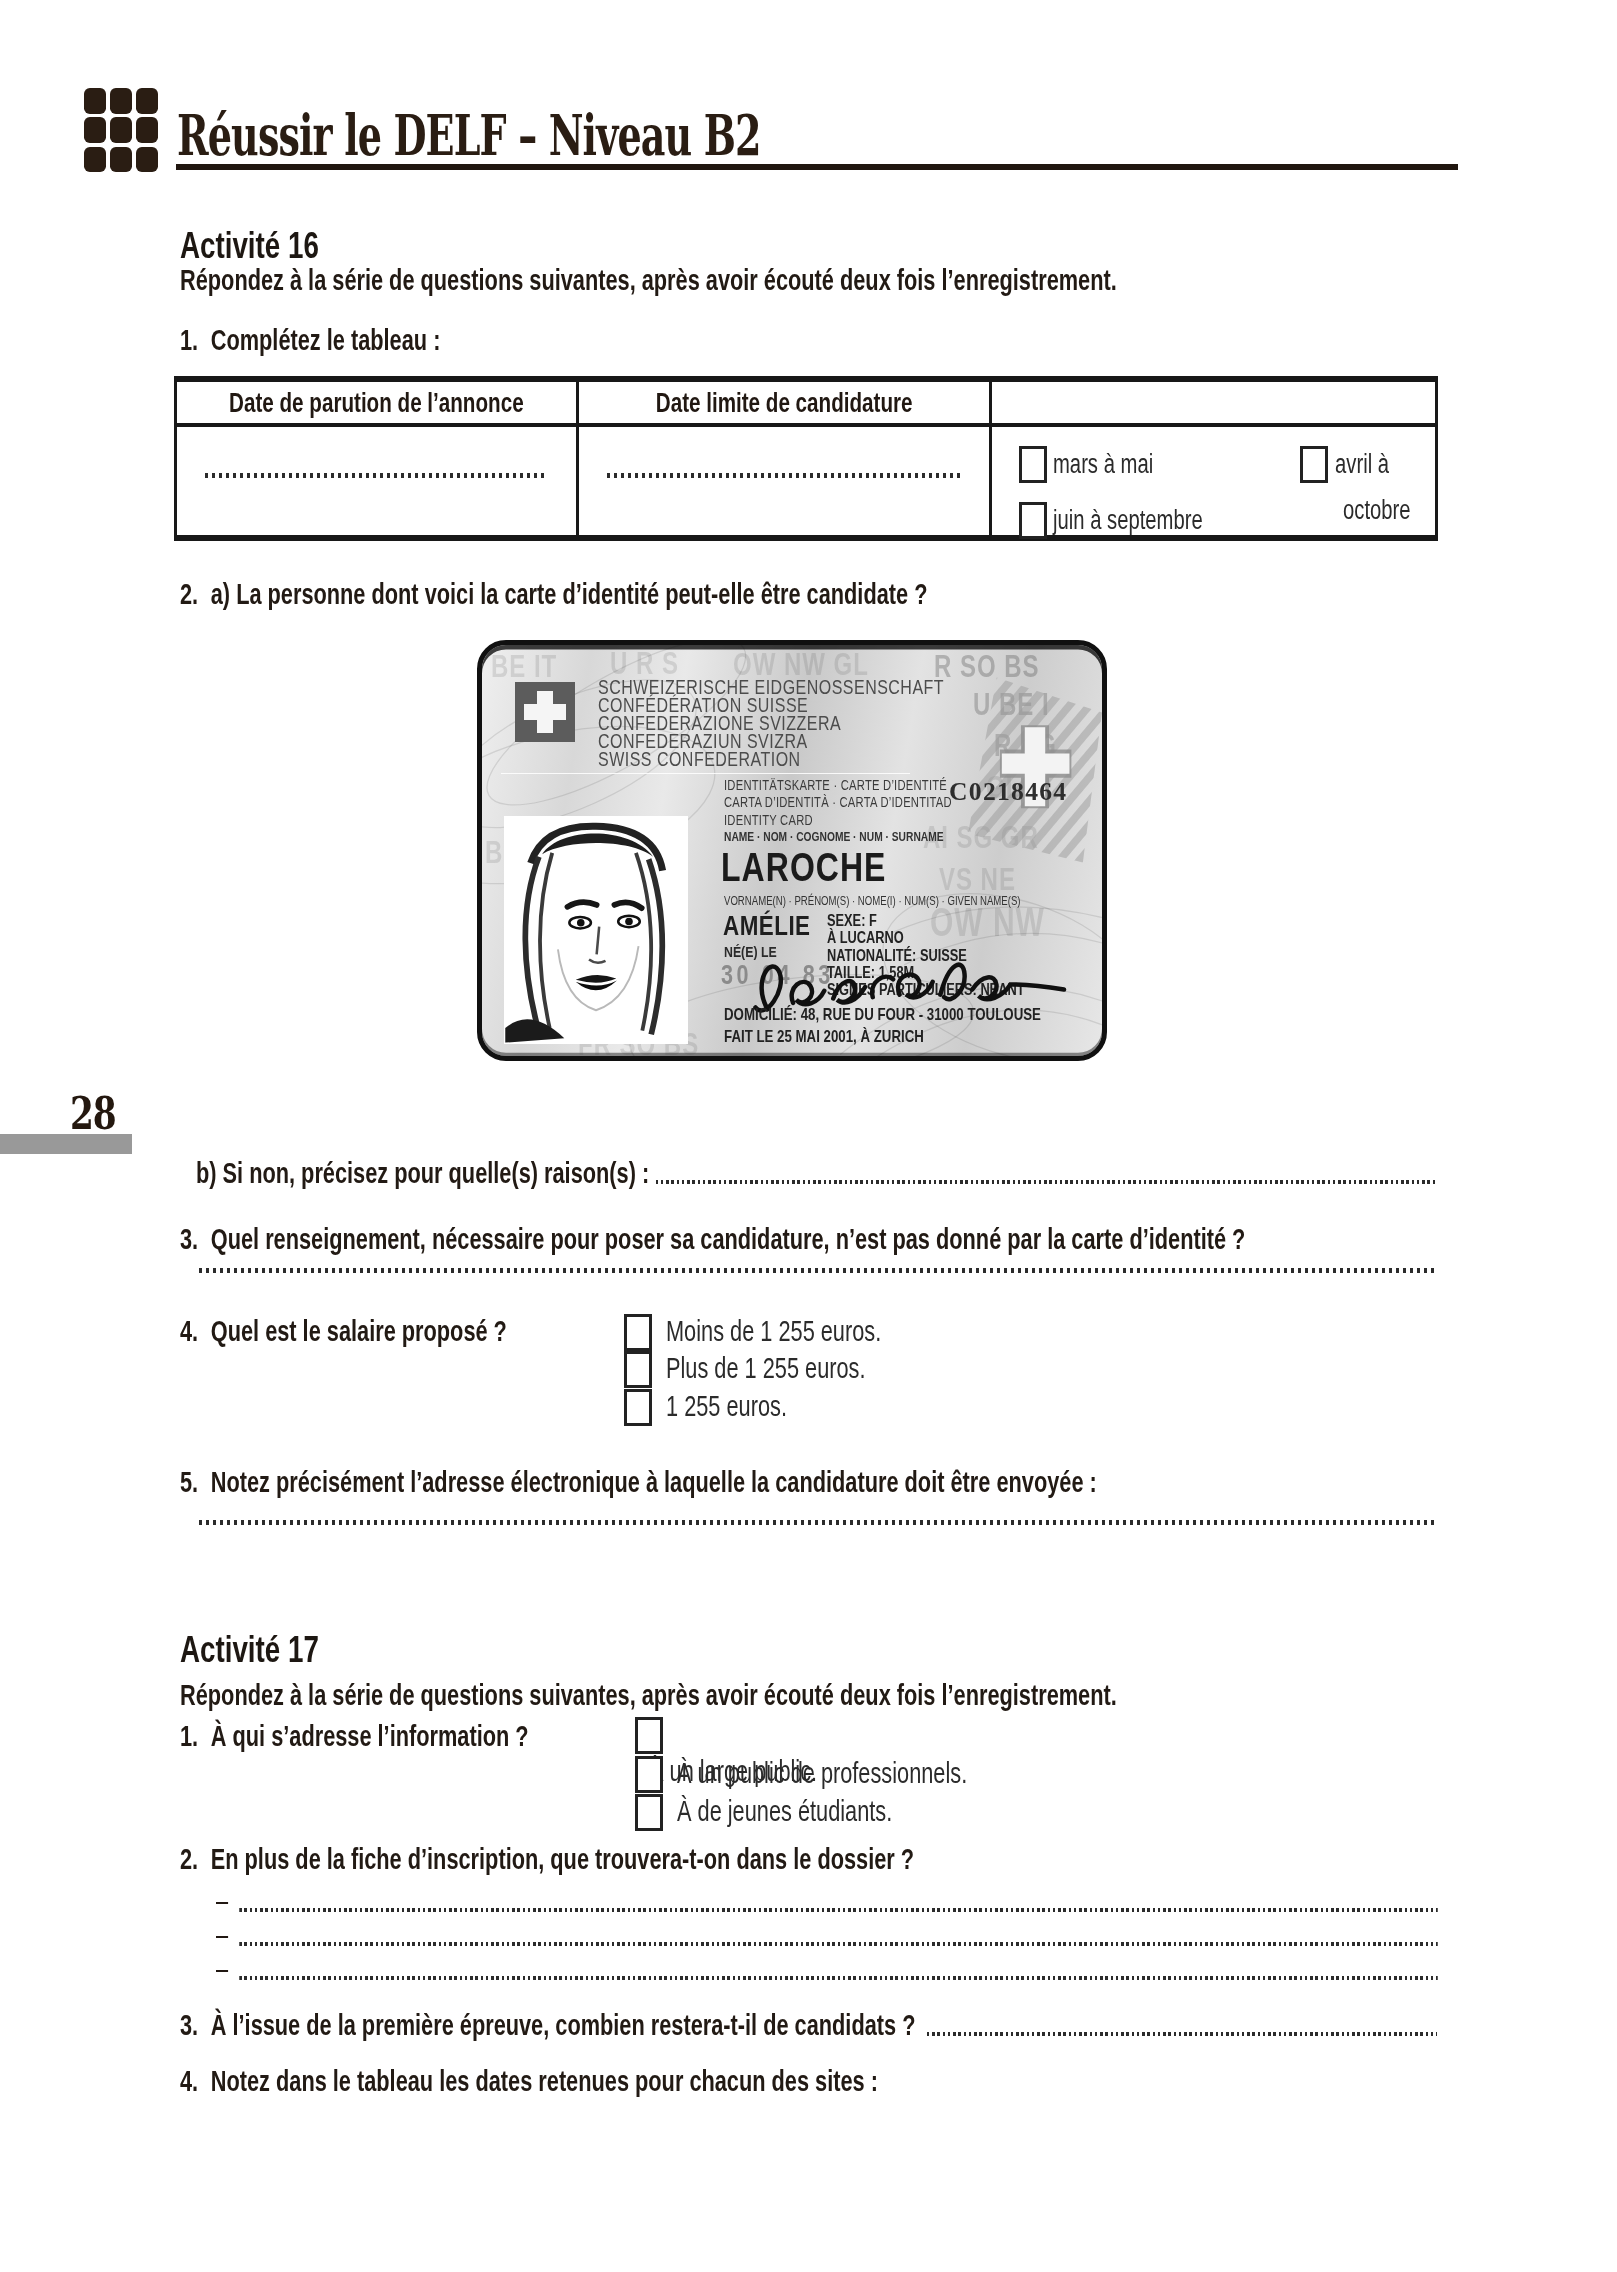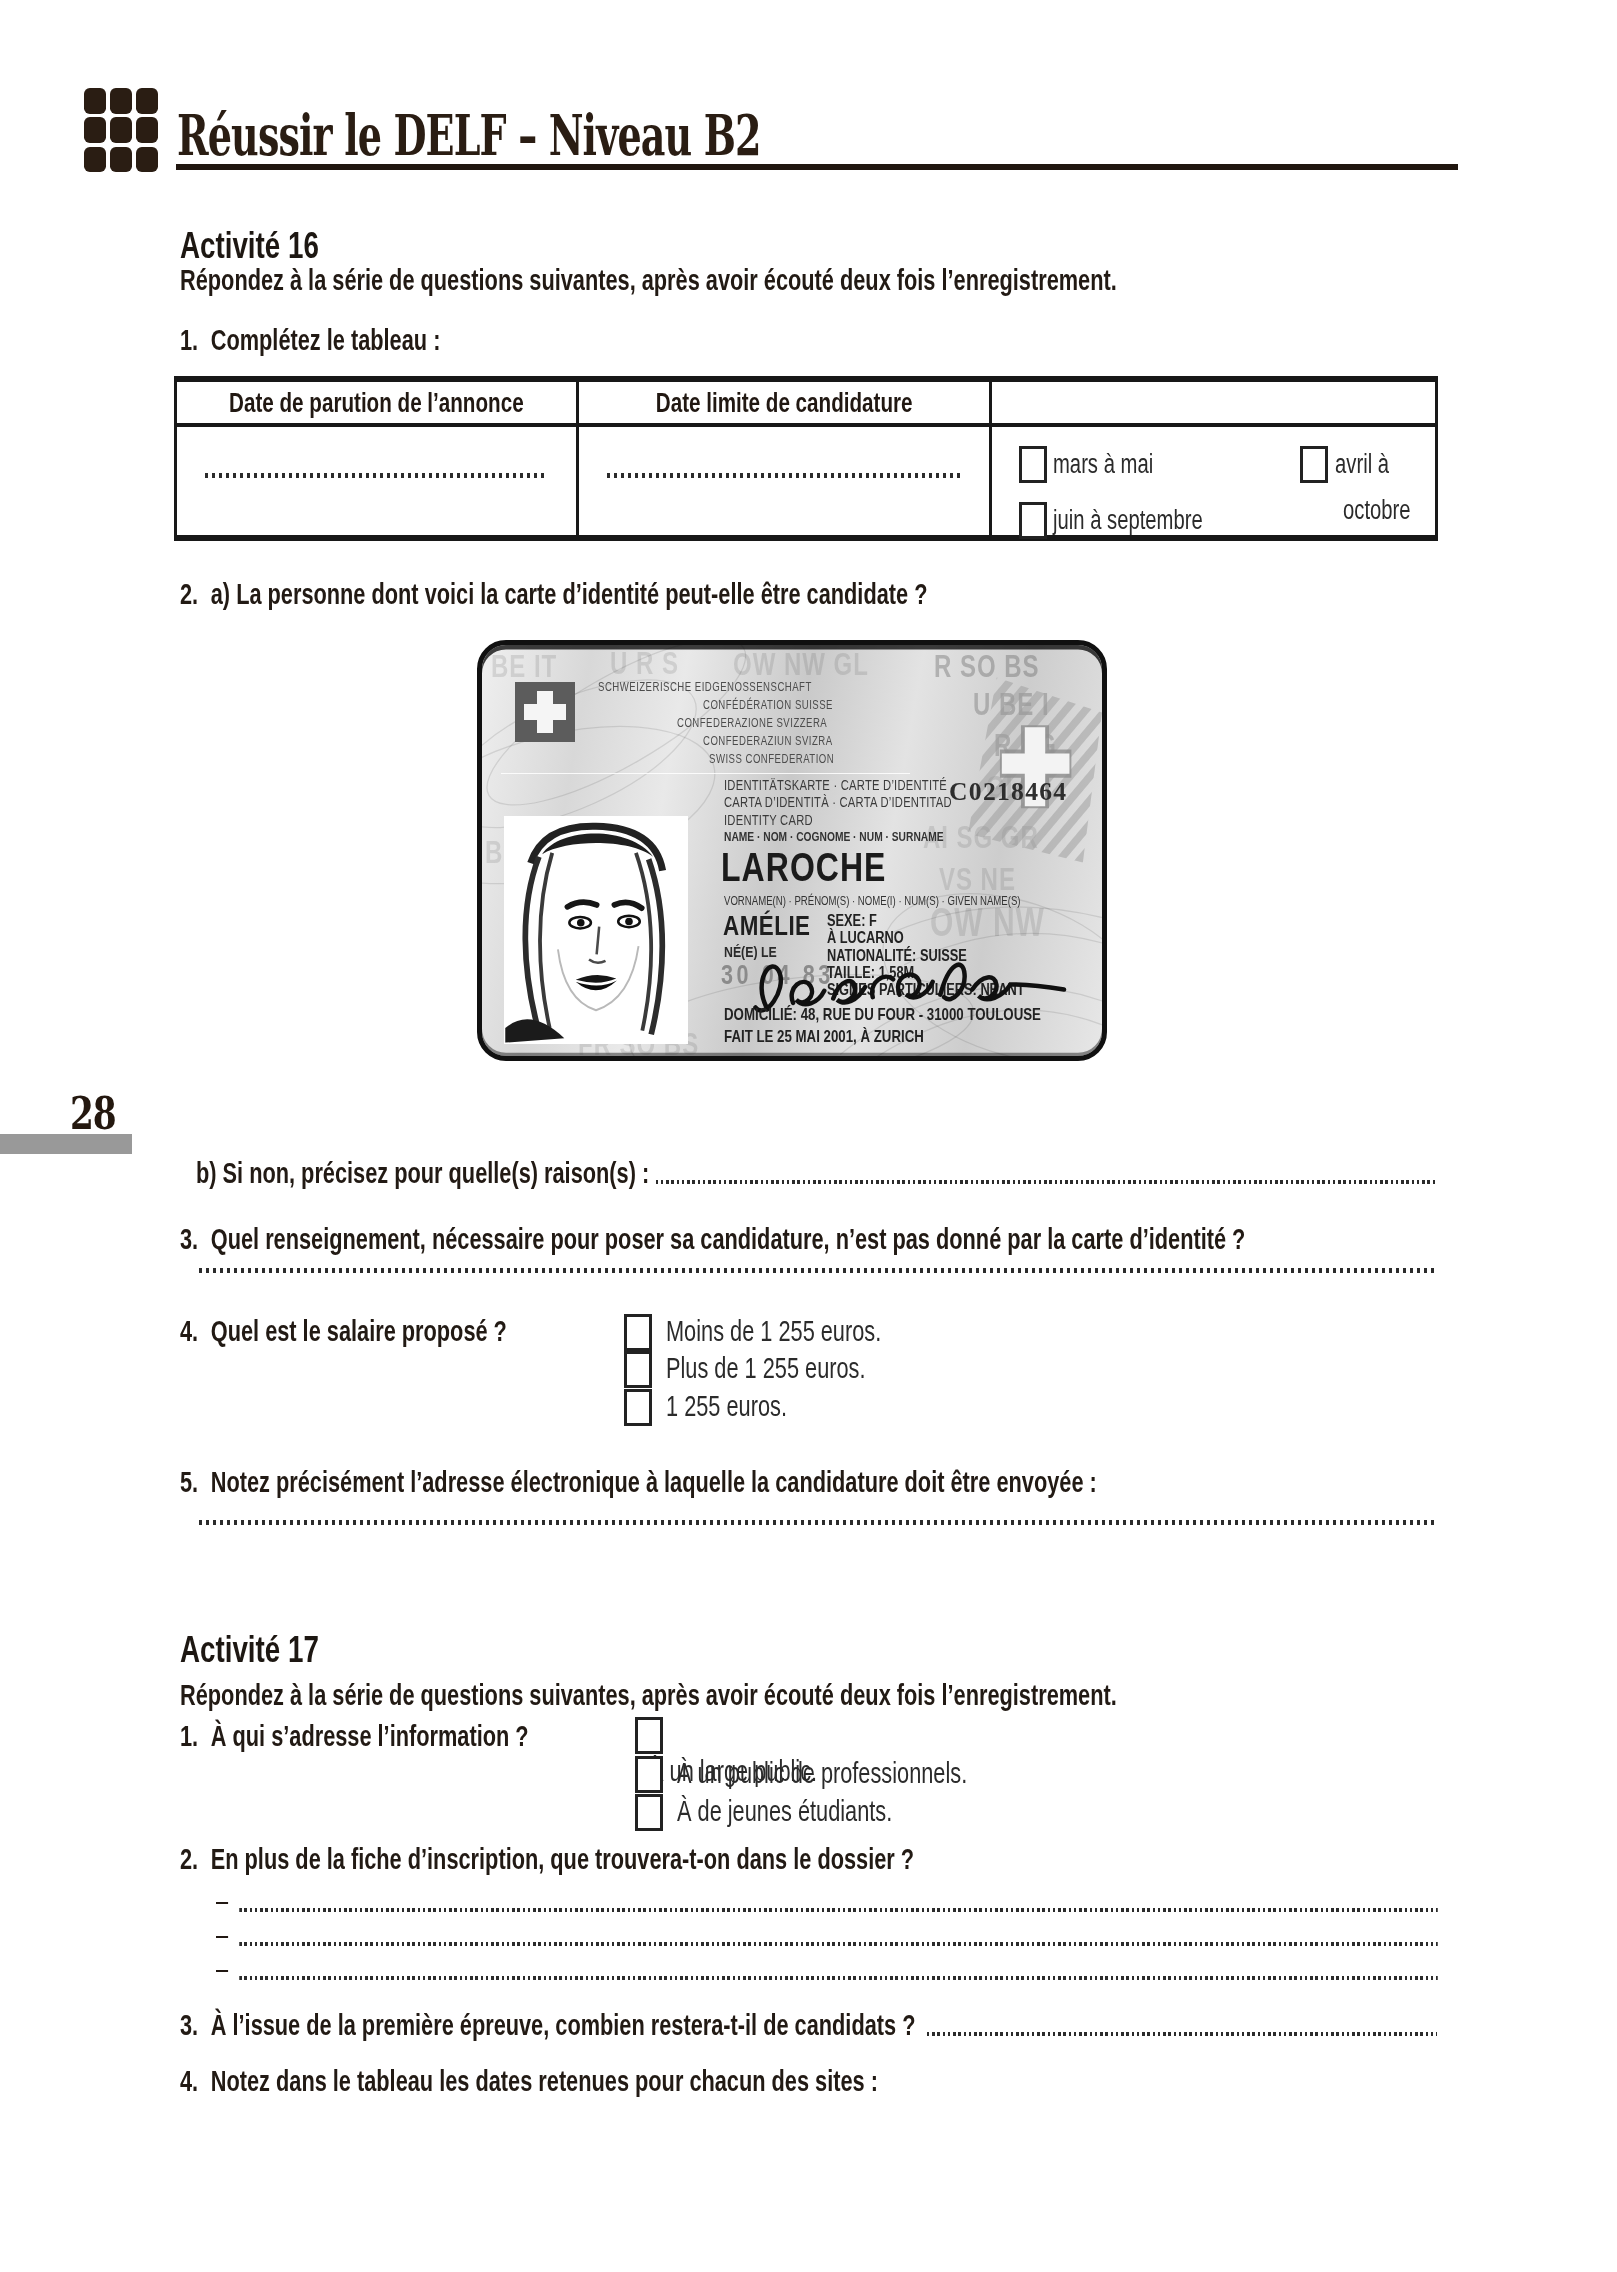--- a/index.html
+++ b/index.html
@@ -49,21 +49,21 @@
   
   .card{left:477px;top:640px;width:630px;height:421px;box-sizing:border-box;border:5.1px solid #101010;border-radius:29px;
         background:linear-gradient(100deg,#efefef 0%,#d8d8d8 16%,#e9e9e9 30%,#c9c9c9 48%,#e3e3e3 64%,#cdcdcd 80%,#e7e7e7 100%);
         box-shadow:inset 0 4.5px 0 rgba(10,10,10,.78), inset 0 -3.2px 0 rgba(10,10,10,.45);overflow:hidden;}
   .card *{box-sizing:border-box;}
   .wm{position:absolute;font-size:32px;font-weight:bold;color:rgba(80,80,80,.16);transform:scaleX(.75);transform-origin:0 0;white-space:nowrap;letter-spacing:1.3px;}
   .cross-block{position:absolute;left:33px;top:37px;width:60px;height:60px;background:#5c5c5c;}
   .cross-block i{position:absolute;background:#f5f5f5;}
   .cross-v{left:22.4px;top:9px;width:15.4px;height:42px;}
   .cross-h{left:9px;top:22.4px;width:42px;height:15.4px;}
-  .country{position:absolute;left:116px;top:33px;font-size:12px;line-height:18px;color:#4c4c4c;font-weight:400;letter-spacing:0.6px;text-align:right;}
+  .country{position:absolute;left:116px;top:33px;font-size:20px;line-height:18px;color:#4c4c4c;font-weight:400;letter-spacing:0.6px;}
   .card-divider{position:absolute;left:19px;top:128px;width:409px;height:1.3px;background:rgba(255,255,255,.85);}
   .typelines{position:absolute;left:242px;top:132px;font-size:14px;line-height:17.3px;color:#3a3a3a;font-weight:500;letter-spacing:0.3px;}
   .card-number{position:absolute;left:467px;top:132px;font-family:Liberation Serif, serif;font-size:25.6px;font-weight:bold;color:#2e2e2e;letter-spacing:1.3px;}
   .portrait{position:absolute;left:22.4px;top:171px;width:184px;height:228px;background:#ffffff;}
   .name-label{position:absolute;left:242px;top:184px;font-size:12.8px;color:#333;font-weight:700;}
   .surname{position:absolute;left:239px;top:200px;font-size:40px;font-weight:bold;color:#1b1b1b;letter-spacing:1.3px;}
   .given-label{position:absolute;left:242px;top:249px;font-size:12px;color:#333;font-weight:500;}
   .given-name{position:absolute;left:241px;top:265px;font-size:28px;font-weight:bold;color:#1e1e1e;letter-spacing:0.6px;}
   .birth-label{position:absolute;left:242px;top:298px;font-size:15.4px;font-weight:bold;color:#2a2a2a;}
   .birth-date{position:absolute;left:239px;top:315px;font-size:27px;font-weight:bold;color:#8b8b8b;letter-spacing:4.5px;}

